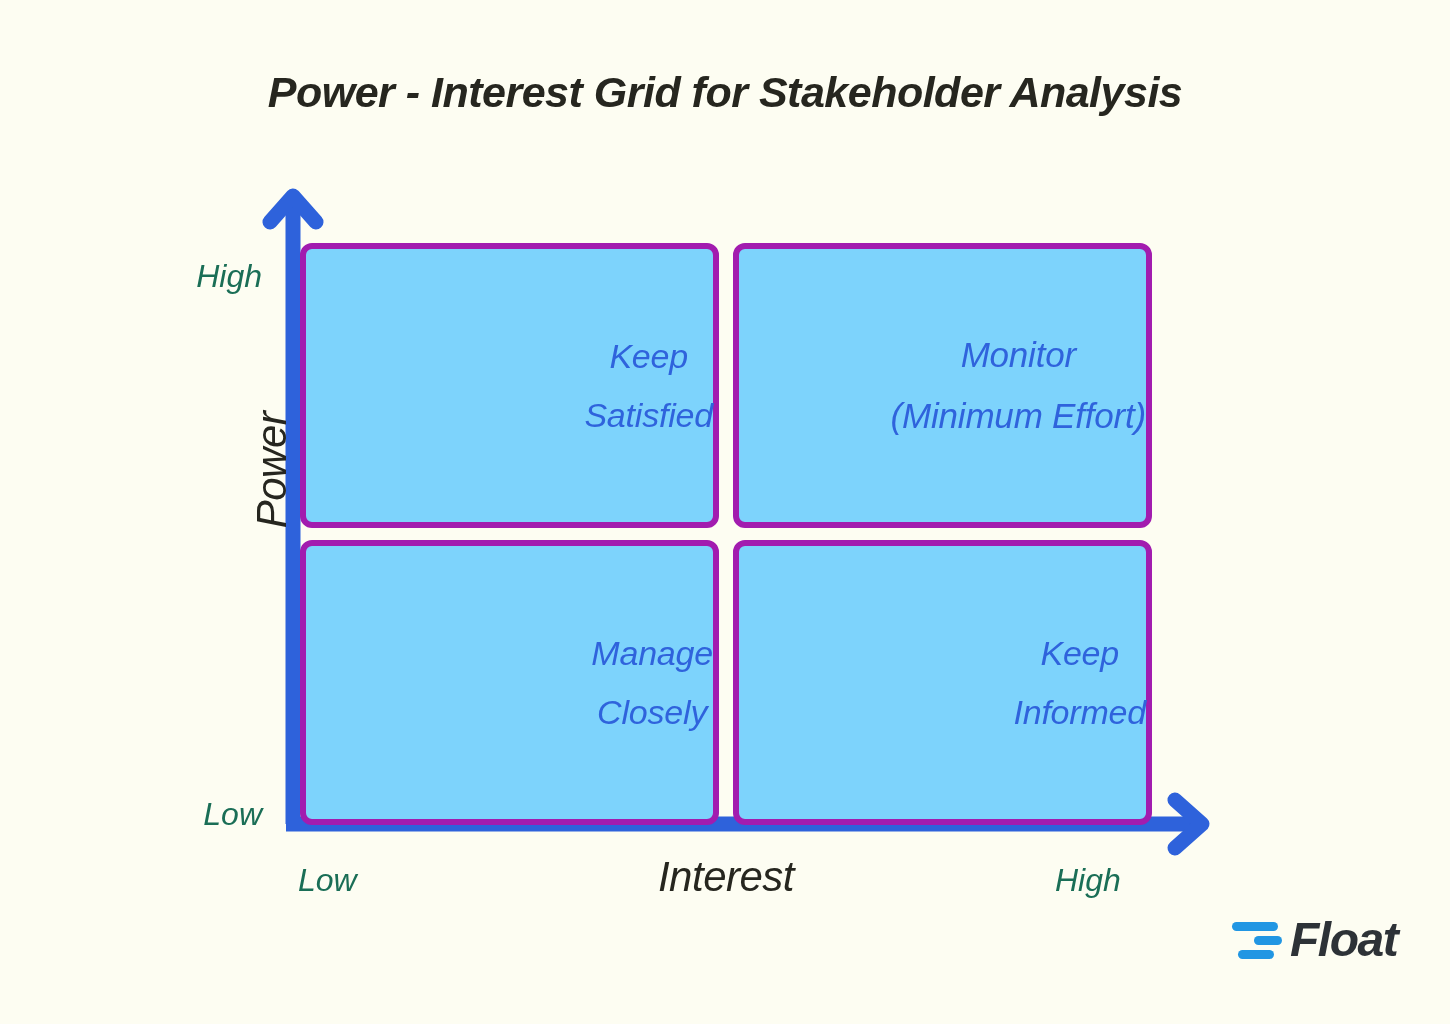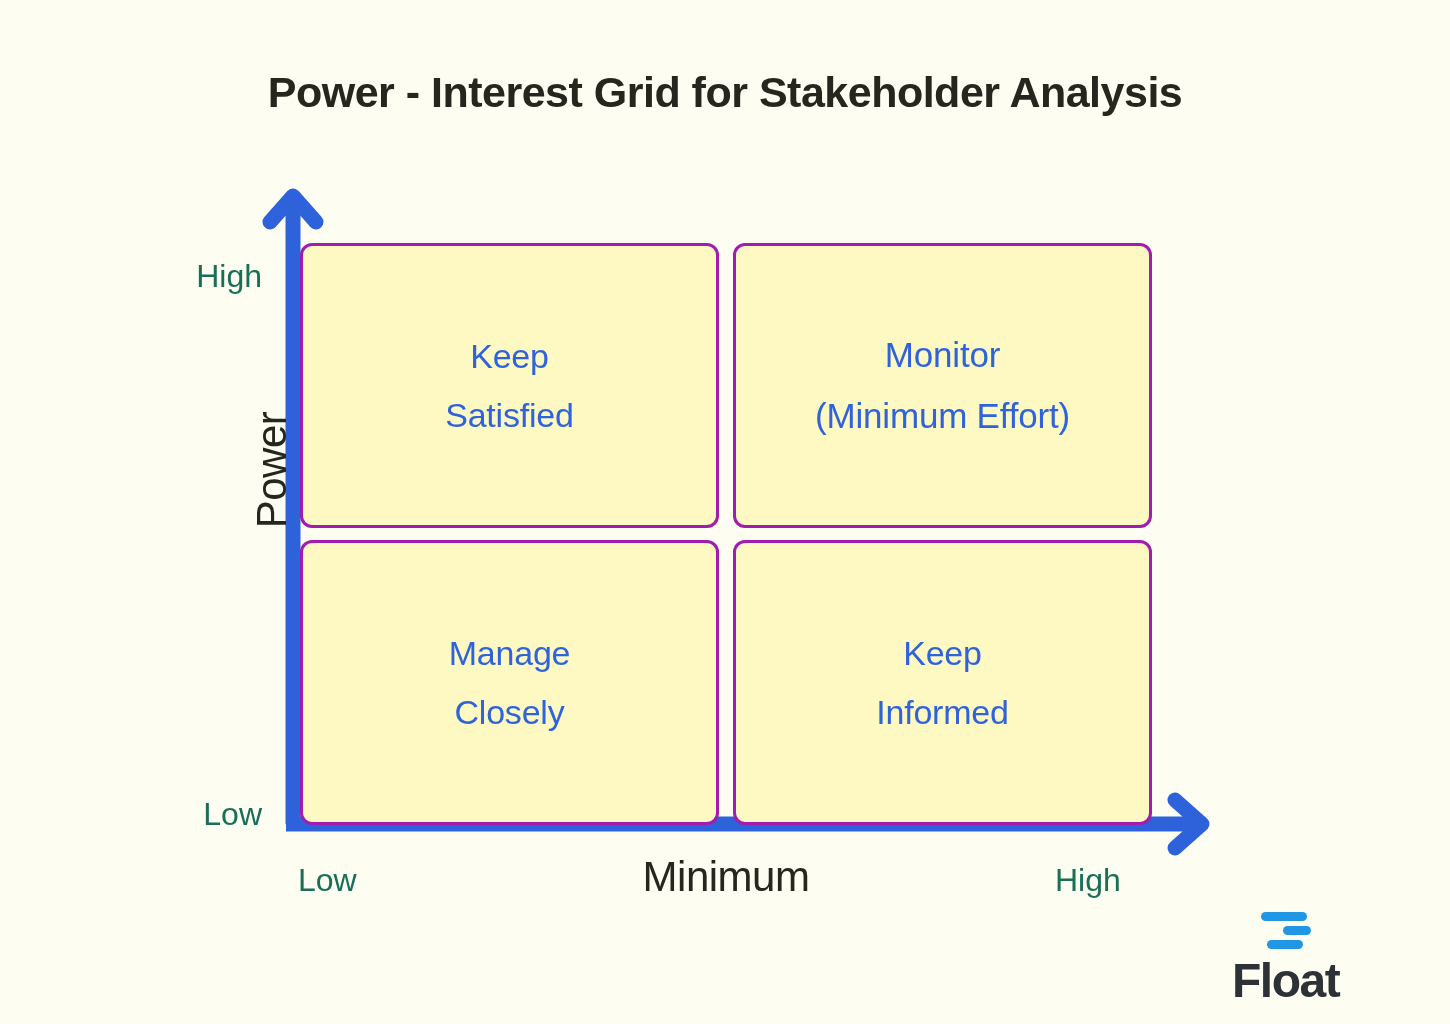--- a/index.html
+++ b/index.html
@@ -13,20 +13,21 @@
     font-family: "Liberation Sans", sans-serif;
     overflow: hidden;
     position: relative;
   }
 
   #stage {
     position: absolute;
     left: 0; top: 0;
     width: 1450px;
     height: 1024px;
+    font-style: italic;
   }
 
   
   .chart-title {
     position: absolute;
     left: 0;
     top: 68px;
     width: 1450px;
     text-align: center;
     font-size: 43px;
@@ -53,26 +54,26 @@
     top: 243px;
     width: 852px;
     height: 582px;
     display: grid;
     grid-template-columns: 1fr 1fr;
     grid-template-rows: 1fr 1fr;
     column-gap: 14px;
     row-gap: 12px;
   }
   .quadrant {
-    background: #fef9c3;
-    border: 3px solid #a21caf;
+    background: #7dd3fc;
+    border: 6px solid #a21caf;
     border-radius: 12px;
     display: flex;
     align-items: center;
-    justify-content: center;
+    justify-content: flex-end;
     box-sizing: border-box;
   }
   .quadrant-label {
     color: #2F63DC;
     font-size: 34px;
     line-height: 1.72;
     text-align: center;
     font-family: "Liberation Sans", sans-serif;
     white-space: pre-line;
     letter-spacing: -0.2px;
@@ -121,21 +122,20 @@
 
   
   .brand {
     position: absolute;
     left: 1232px;
     top: 912px;
     height: 56px;
     display: flex;
     align-items: center;
     gap: 8px;
-    flex-direction: column;
   }
   .brand-mark {
     width: 50px;
     height: 44px;
     display: flex;
     flex-direction: column;
     justify-content: center;
     gap: 5px;
   }
   .brand-bar {
@@ -186,21 +186,21 @@
       <span class="quadrant-label">Manage
 Closely</span>
     </div>
     <div class="quadrant q-br">
       <span class="quadrant-label">Keep
 Informed</span>
     </div>
   </div>
 
   <div class="axis-title-y">Power</div>
-  <div class="axis-title-x">Minimum</div>
+  <div class="axis-title-x">Interest</div>
 
   <div class="tick tick-y-high">High</div>
   <div class="tick tick-y-low">Low</div>
   <div class="tick tick-x-low">Low</div>
   <div class="tick tick-x-high">High</div>
 
   <div class="brand">
     <div class="brand-mark">
       <div class="brand-bar brand-bar-1"></div>
       <div class="brand-bar brand-bar-2"></div>

